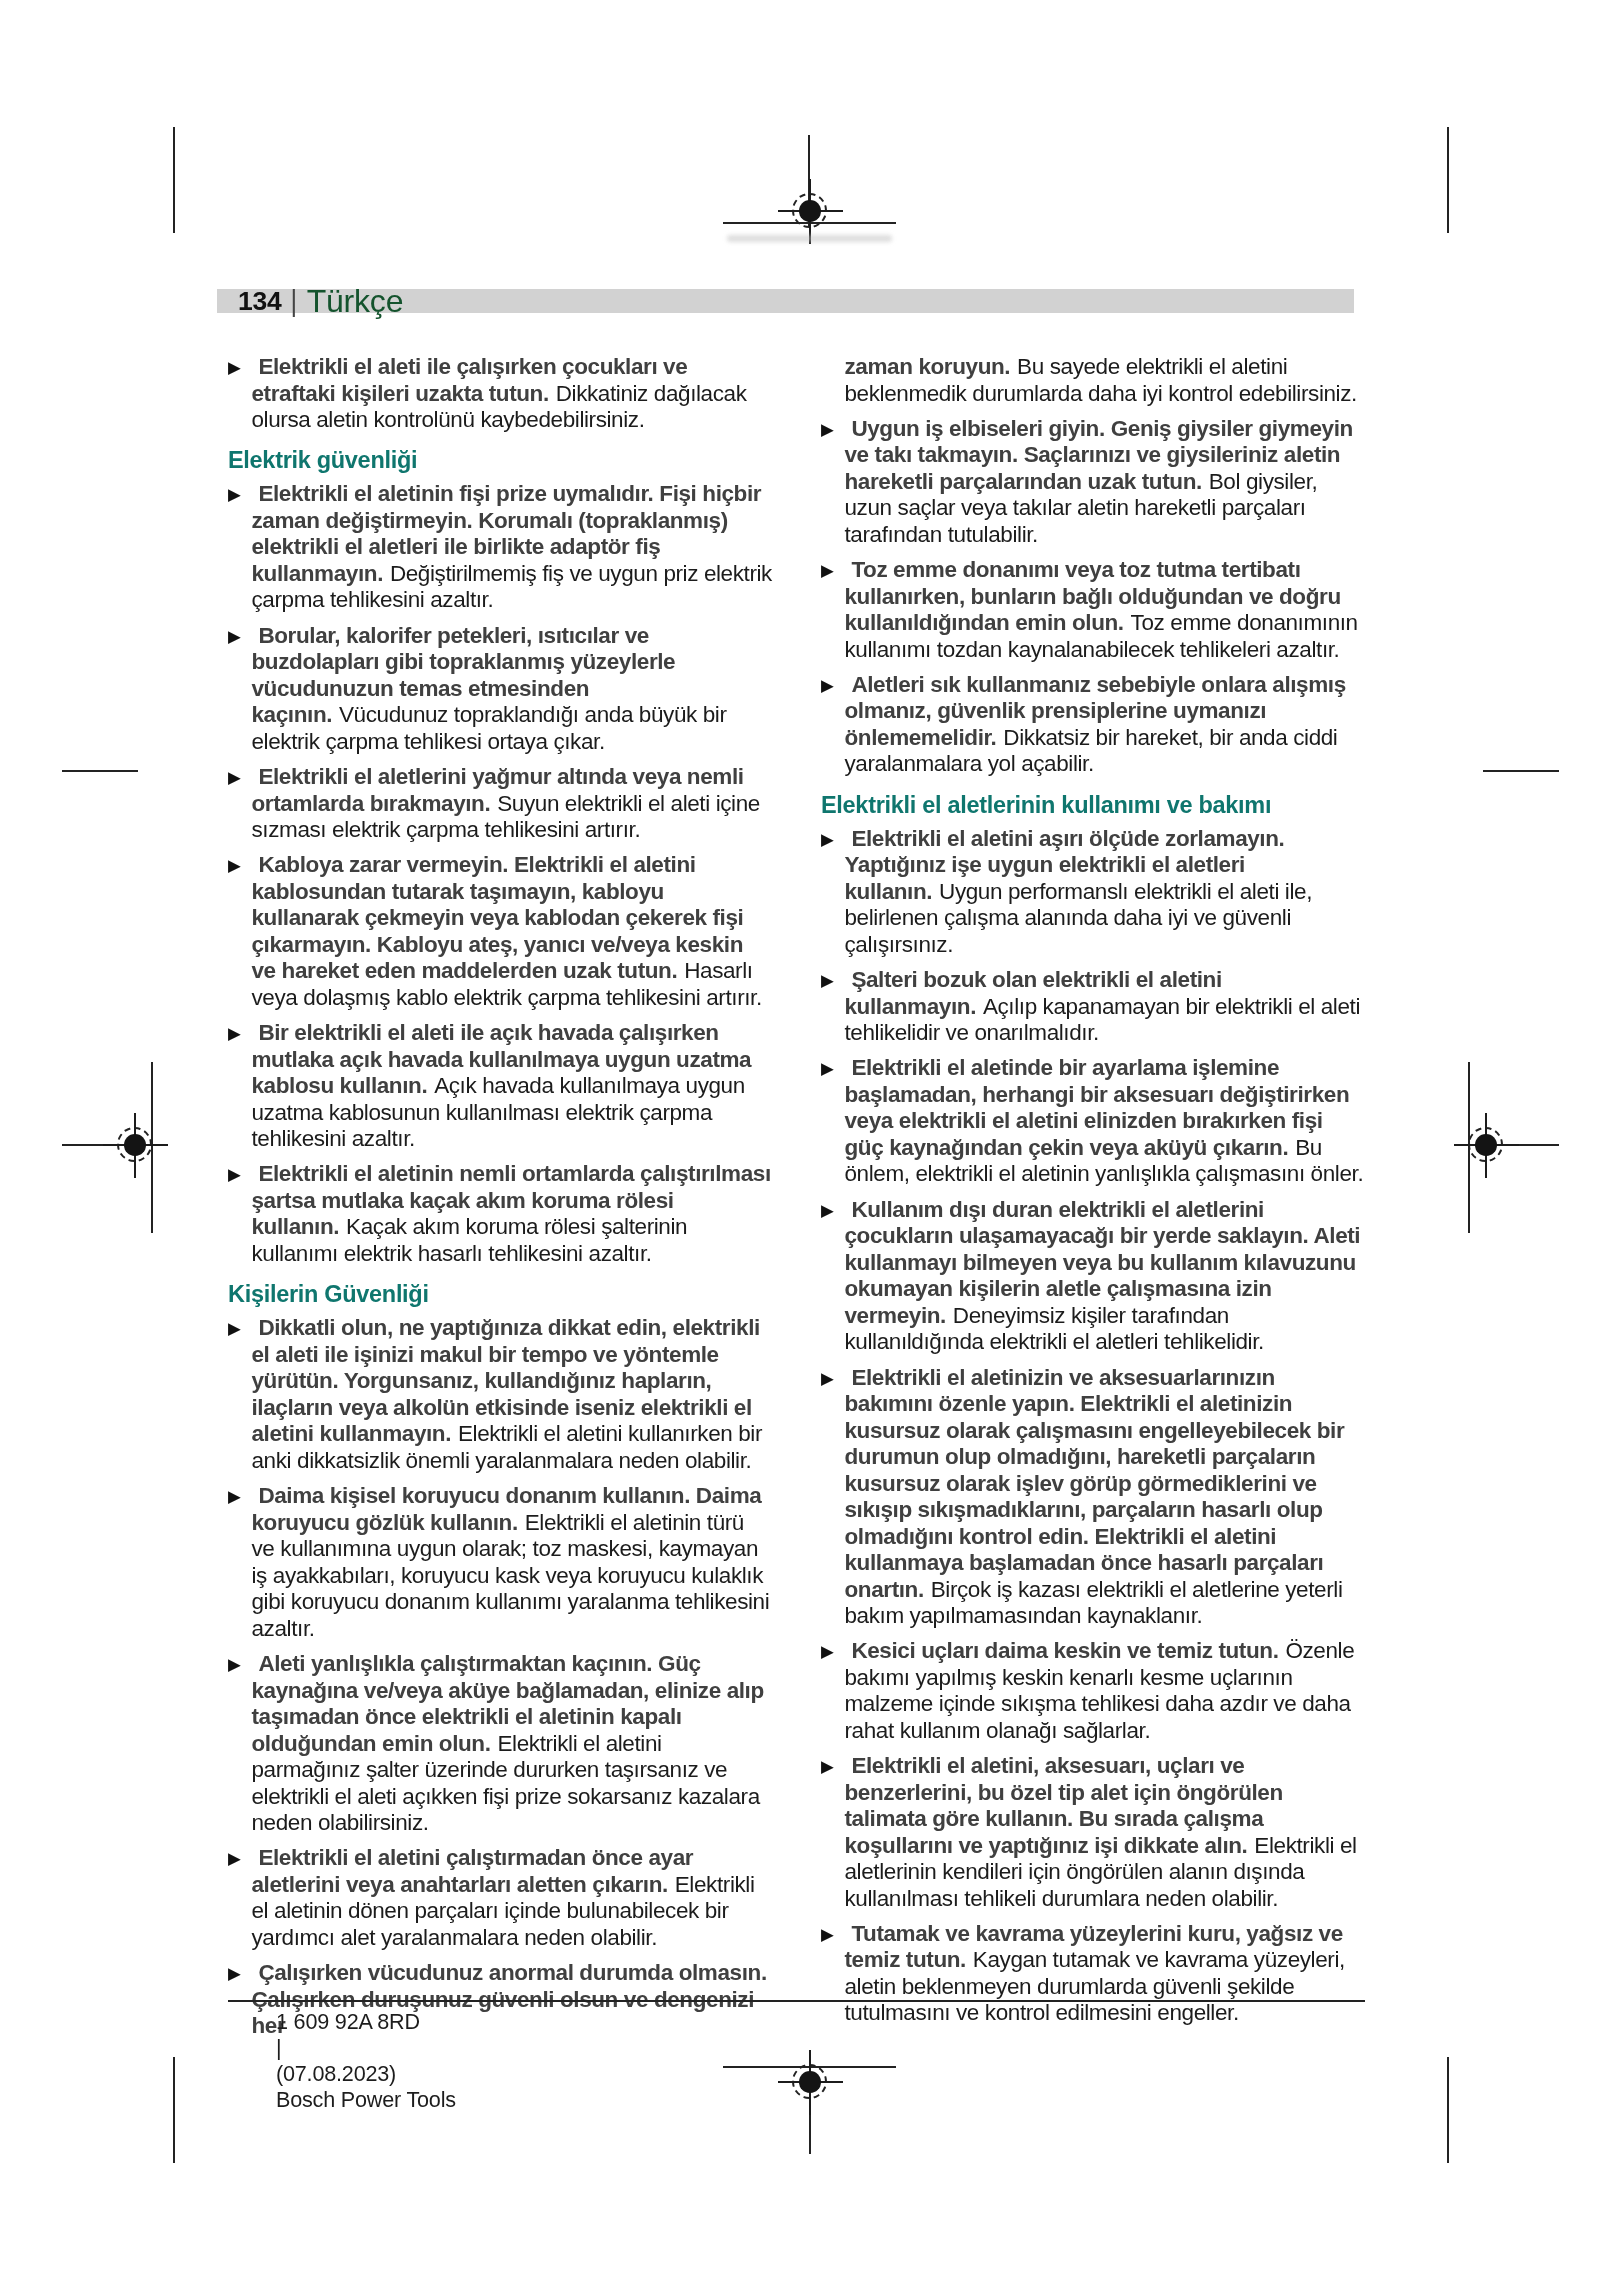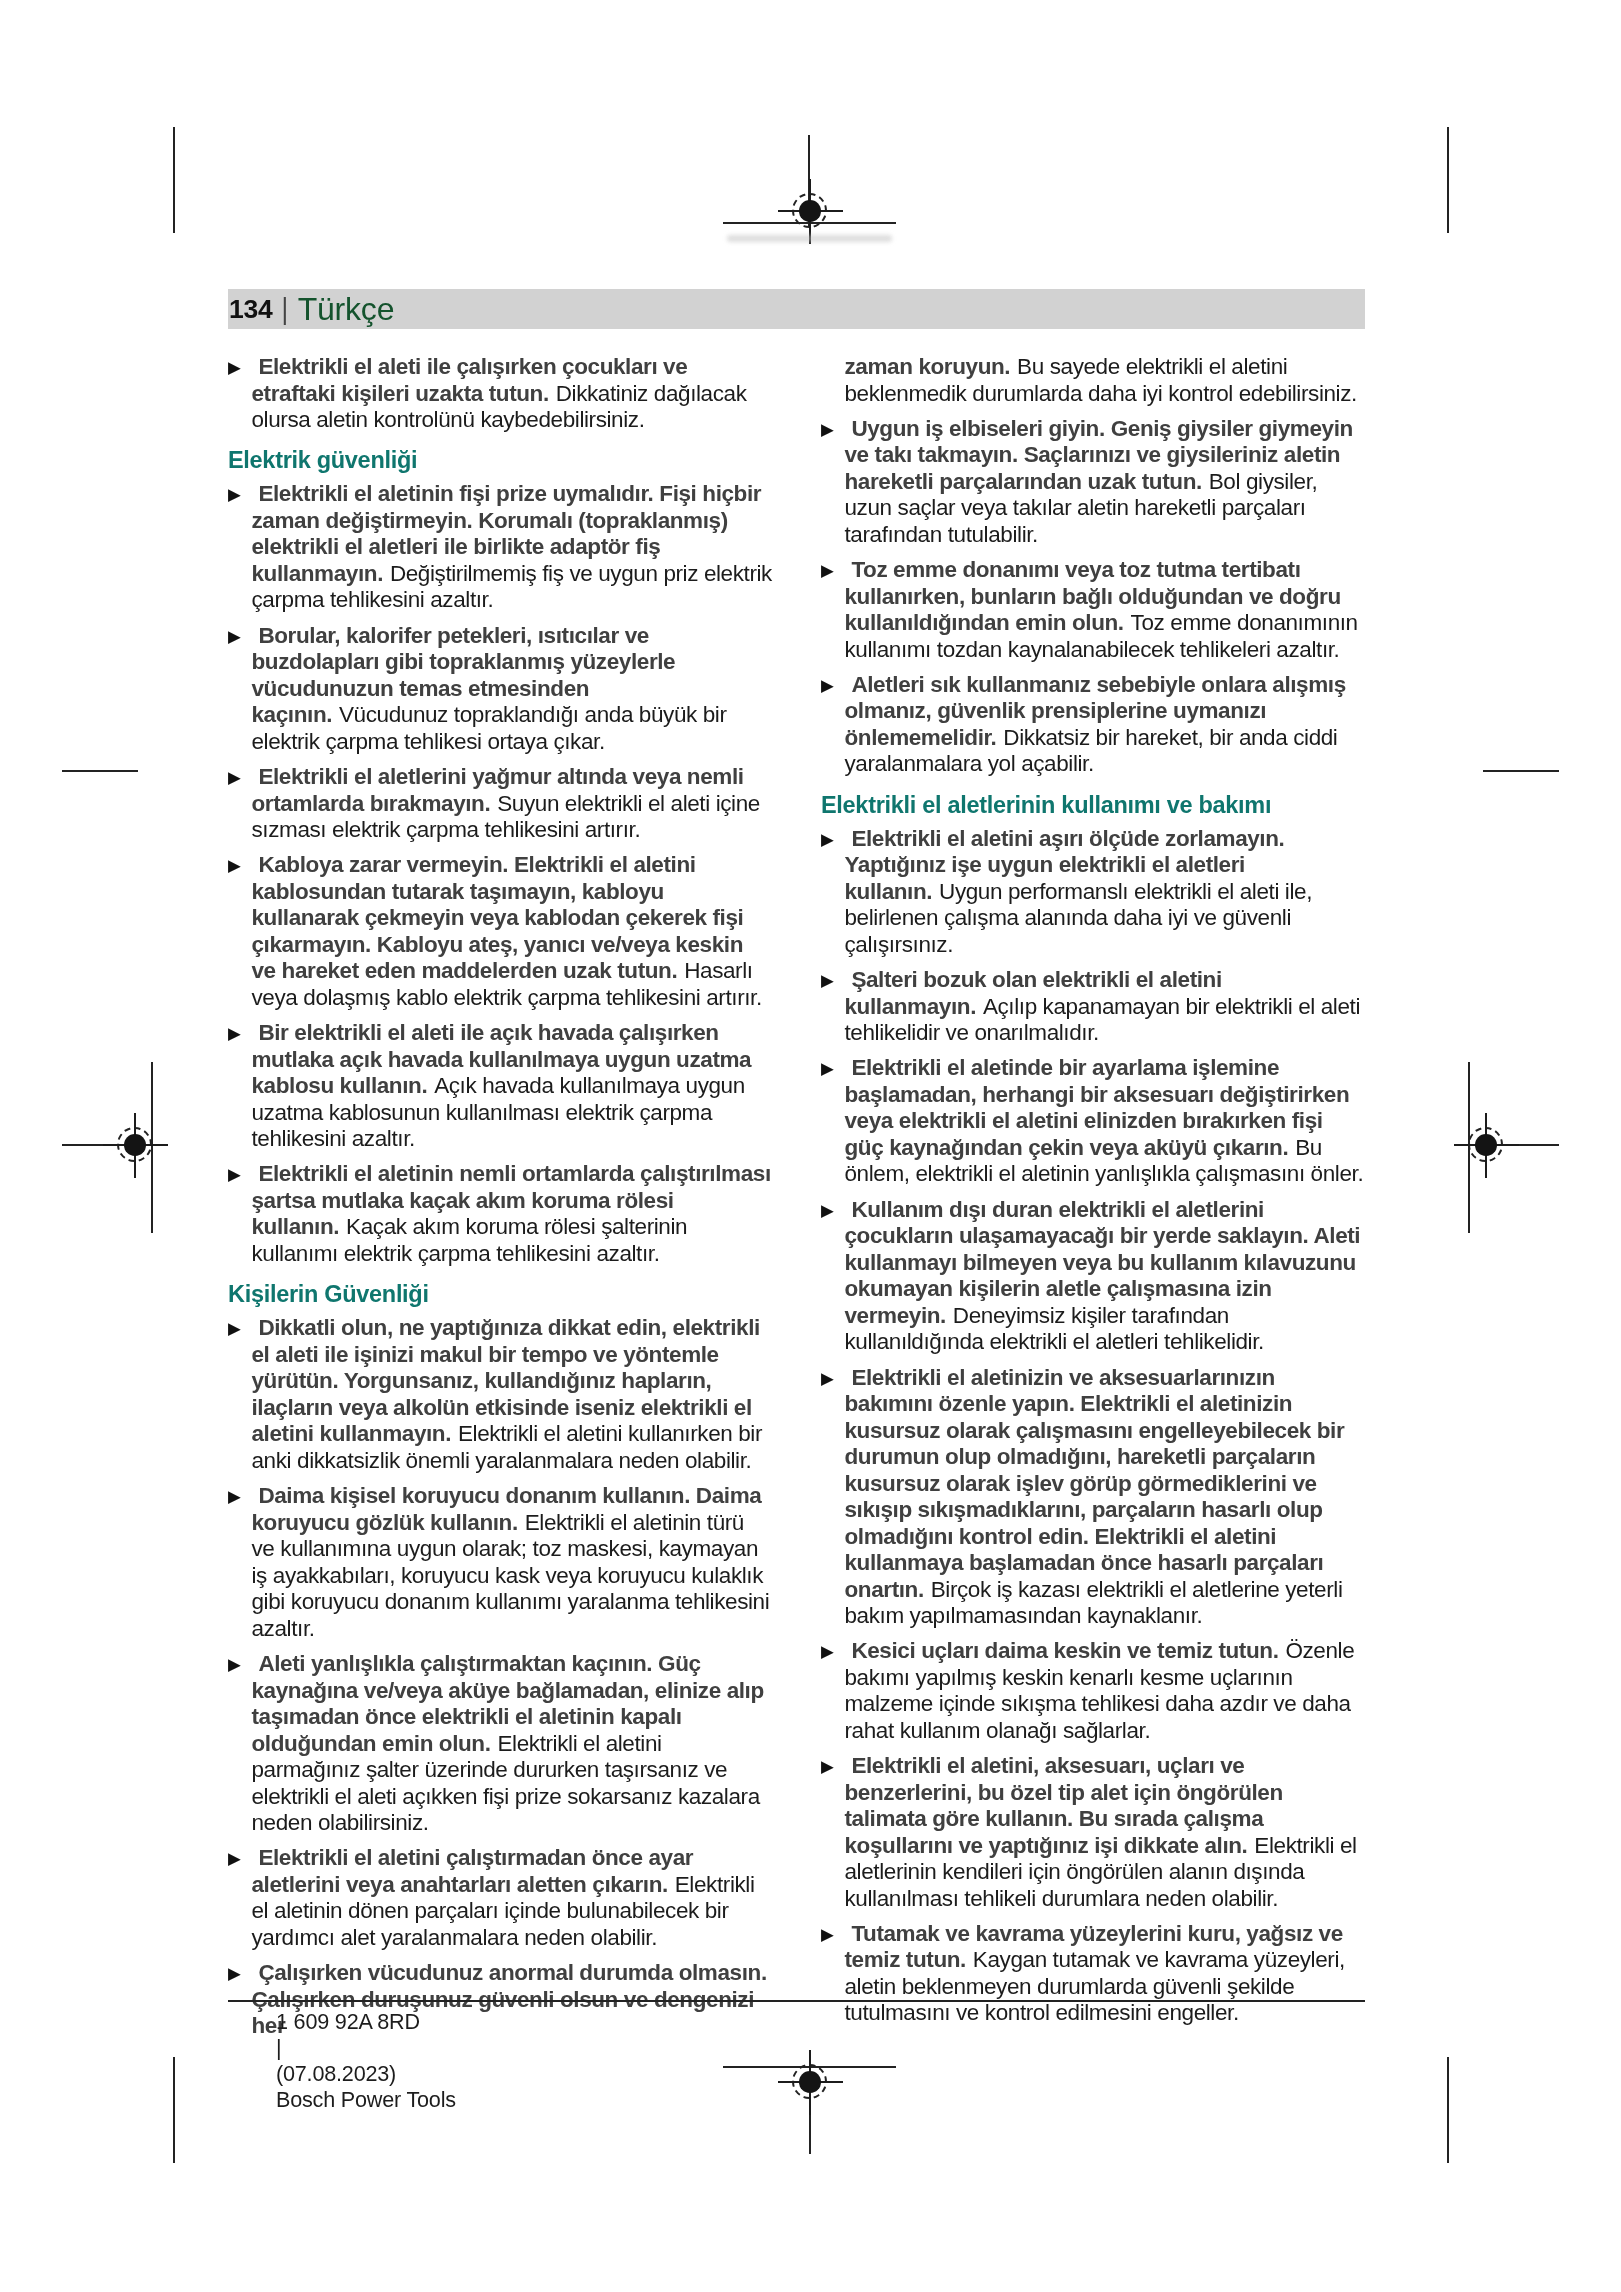--- a/index.html
+++ b/index.html
@@ -2,22 +2,22 @@
 <html><head>
 <meta charset="utf-8">
 <style>
   html,body{margin:0;padding:0;}
   body{
     width:1621px;height:2293px;position:relative;background:#ffffff;overflow:hidden;
     font-family:"Liberation Sans","DejaVu Sans",sans-serif;color:#161616;
   }
   
   .header-bar{
-    position:absolute;left:228px;top:289px;width:1137px;height:40px;
-    background:#d2d2d2;display:flex;align-items:center;padding-left:1px;box-sizing:border-box;
+    position:absolute;left:217px;top:289px;width:1137px;height:24px;
+    background:#d2d2d2;display:flex;align-items:center;padding-left:21px;box-sizing:border-box;
     letter-spacing:-0.2px;
   }
   .header-bar .pg{font-weight:bold;font-size:26.5px;color:#111;}
   .header-bar .hdiv{font-size:25.5px;color:#444;margin:0 9.8px 0 8.8px;font-weight:300;transform:scaleY(1.15);}
   .header-bar .lang{font-size:32px;color:#14532d;}
   
   .columns{
     position:absolute;left:228px;top:354px;width:1137px;
     display:flex;gap:49px;
   }
@@ -104,21 +104,21 @@
 
 <div class="columns">
   <div class="col" id="col-left">
       <div class="item bullet"><span class="marker">▶</span><b class="lead">Elektrikli el aleti ile çalışırken çocukları ve etraftaki kişileri uzakta tutun.</b><span class="body">Dikkatiniz dağılacak olursa aletin kontrolünü kaybedebilirsiniz.</span></div>
       <div class="sec-heading">Elektrik güvenliği</div>
       <div class="item bullet"><span class="marker">▶</span><b class="lead">Elektrikli el aletinin fişi prize uymalıdır. Fişi hiçbir zaman değiştirmeyin. Korumalı (topraklanmış) elektrikli el aletleri ile birlikte adaptör fiş kullanmayın.</b><span class="body">Değiştirilmemiş fiş ve uygun priz elektrik çarpma tehlikesini azaltır.</span></div>
       <div class="item bullet"><span class="marker">▶</span><b class="lead">Borular, kalorifer petekleri, ısıtıcılar ve buzdolapları gibi topraklanmış yüzeylerle vücudunuzun temas etmesinden kaçının.</b><span class="body">Vücudunuz topraklandığı anda büyük bir elektrik çarpma tehlikesi ortaya çıkar.</span></div>
       <div class="item bullet"><span class="marker">▶</span><b class="lead">Elektrikli el aletlerini yağmur altında veya nemli ortamlarda bırakmayın.</b><span class="body">Suyun elektrikli el aleti içine sızması elektrik çarpma tehlikesini artırır.</span></div>
       <div class="item bullet"><span class="marker">▶</span><b class="lead">Kabloya zarar vermeyin. Elektrikli el aletini kablosundan tutarak taşımayın, kabloyu kullanarak çekmeyin veya kablodan çekerek fişi çıkarmayın. Kabloyu ateş, yanıcı ve/veya keskin ve hareket eden maddelerden uzak tutun.</b><span class="body">Hasarlı veya dolaşmış kablo elektrik çarpma tehlikesini artırır.</span></div>
       <div class="item bullet"><span class="marker">▶</span><b class="lead">Bir elektrikli el aleti ile açık havada çalışırken mutlaka açık havada kullanılmaya uygun uzatma kablosu kullanın.</b><span class="body">Açık havada kullanılmaya uygun uzatma kablosunun kullanılması elektrik çarpma tehlikesini azaltır.</span></div>
-      <div class="item bullet"><span class="marker">▶</span><b class="lead">Elektrikli el aletinin nemli ortamlarda çalıştırılması şartsa mutlaka kaçak akım koruma rölesi kullanın.</b><span class="body">Kaçak akım koruma rölesi şalterinin kullanımı elektrik çarpma tehlikesini azaltır.</span></div>
+      <div class="item bullet"><span class="marker">▶</span><b class="lead">Elektrikli el aletinin nemli ortamlarda çalıştırılması şartsa mutlaka kaçak akım koruma rölesi kullanın.</b><span class="body">Kaçak akım koruma rölesi şalterinin kullanımı elektrik hasarlı tehlikesini azaltır.</span></div>
       <div class="sec-heading">Kişilerin Güvenliği</div>
       <div class="item bullet"><span class="marker">▶</span><b class="lead">Dikkatli olun, ne yaptığınıza dikkat edin, elektrikli el aleti ile işinizi makul bir tempo ve yöntemle yürütün. Yorgunsanız, kullandığınız hapların, ilaçların veya alkolün etkisinde iseniz elektrikli el aletini kullanmayın.</b><span class="body">Elektrikli el aletini kullanırken bir anki dikkatsizlik önemli yaralanmalara neden olabilir.</span></div>
       <div class="item bullet"><span class="marker">▶</span><b class="lead">Daima kişisel koruyucu donanım kullanın. Daima koruyucu gözlük kullanın.</b><span class="body">Elektrikli el aletinin türü ve kullanımına uygun olarak; toz maskesi, kaymayan iş ayakkabıları, koruyucu kask veya koruyucu kulaklık gibi koruyucu donanım kullanımı yaralanma tehlikesini azaltır.</span></div>
       <div class="item bullet"><span class="marker">▶</span><b class="lead">Aleti yanlışlıkla çalıştırmaktan kaçının. Güç kaynağına ve/veya aküye bağlamadan, elinize alıp taşımadan önce elektrikli el aletinin kapalı olduğundan emin olun.</b><span class="body">Elektrikli el aletini parmağınız şalter üzerinde dururken taşırsanız ve elektrikli el aleti açıkken fişi prize sokarsanız kazalara neden olabilirsiniz.</span></div>
       <div class="item bullet"><span class="marker">▶</span><b class="lead">Elektrikli el aletini çalıştırmadan önce ayar aletlerini veya anahtarları aletten çıkarın.</b><span class="body">Elektrikli el aletinin dönen parçaları içinde bulunabilecek bir yardımcı alet yaralanmalara neden olabilir.</span></div>
       <div class="item bullet"><span class="marker">▶</span><b class="lead">Çalışırken vücudunuz anormal durumda olmasın. Çalışırken duruşunuz güvenli olsun ve dengenizi her</b></div>
     </div>
   <div class="col" id="col-right">
       <div class="item cont"><b class="lead">zaman koruyun.</b><span class="body">Bu sayede elektrikli el aletini beklenmedik durumlarda daha iyi kontrol edebilirsiniz.</span></div>
       <div class="item bullet"><span class="marker">▶</span><b class="lead">Uygun iş elbiseleri giyin. Geniş giysiler giymeyin ve takı takmayın. Saçlarınızı ve giysileriniz aletin hareketli parçalarından uzak tutun.</b><span class="body">Bol giysiler, uzun saçlar veya takılar aletin hareketli parçaları tarafından tutulabilir.</span></div>

